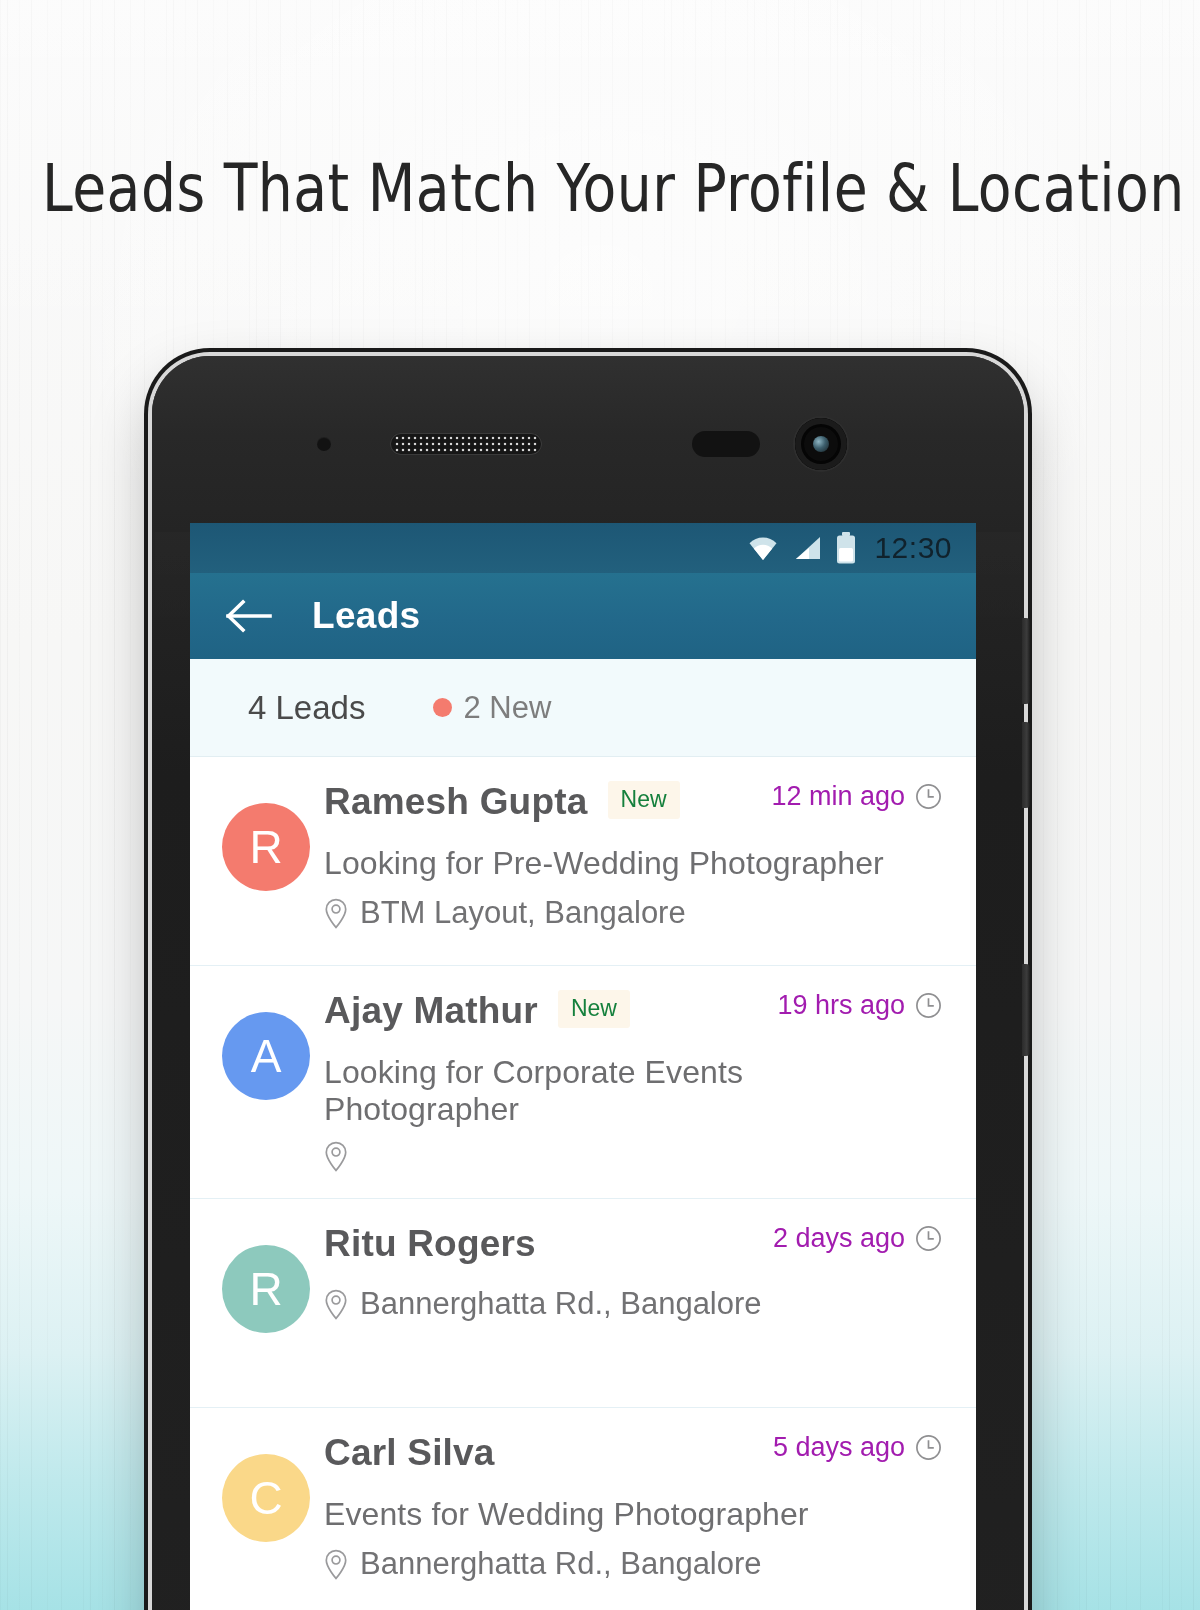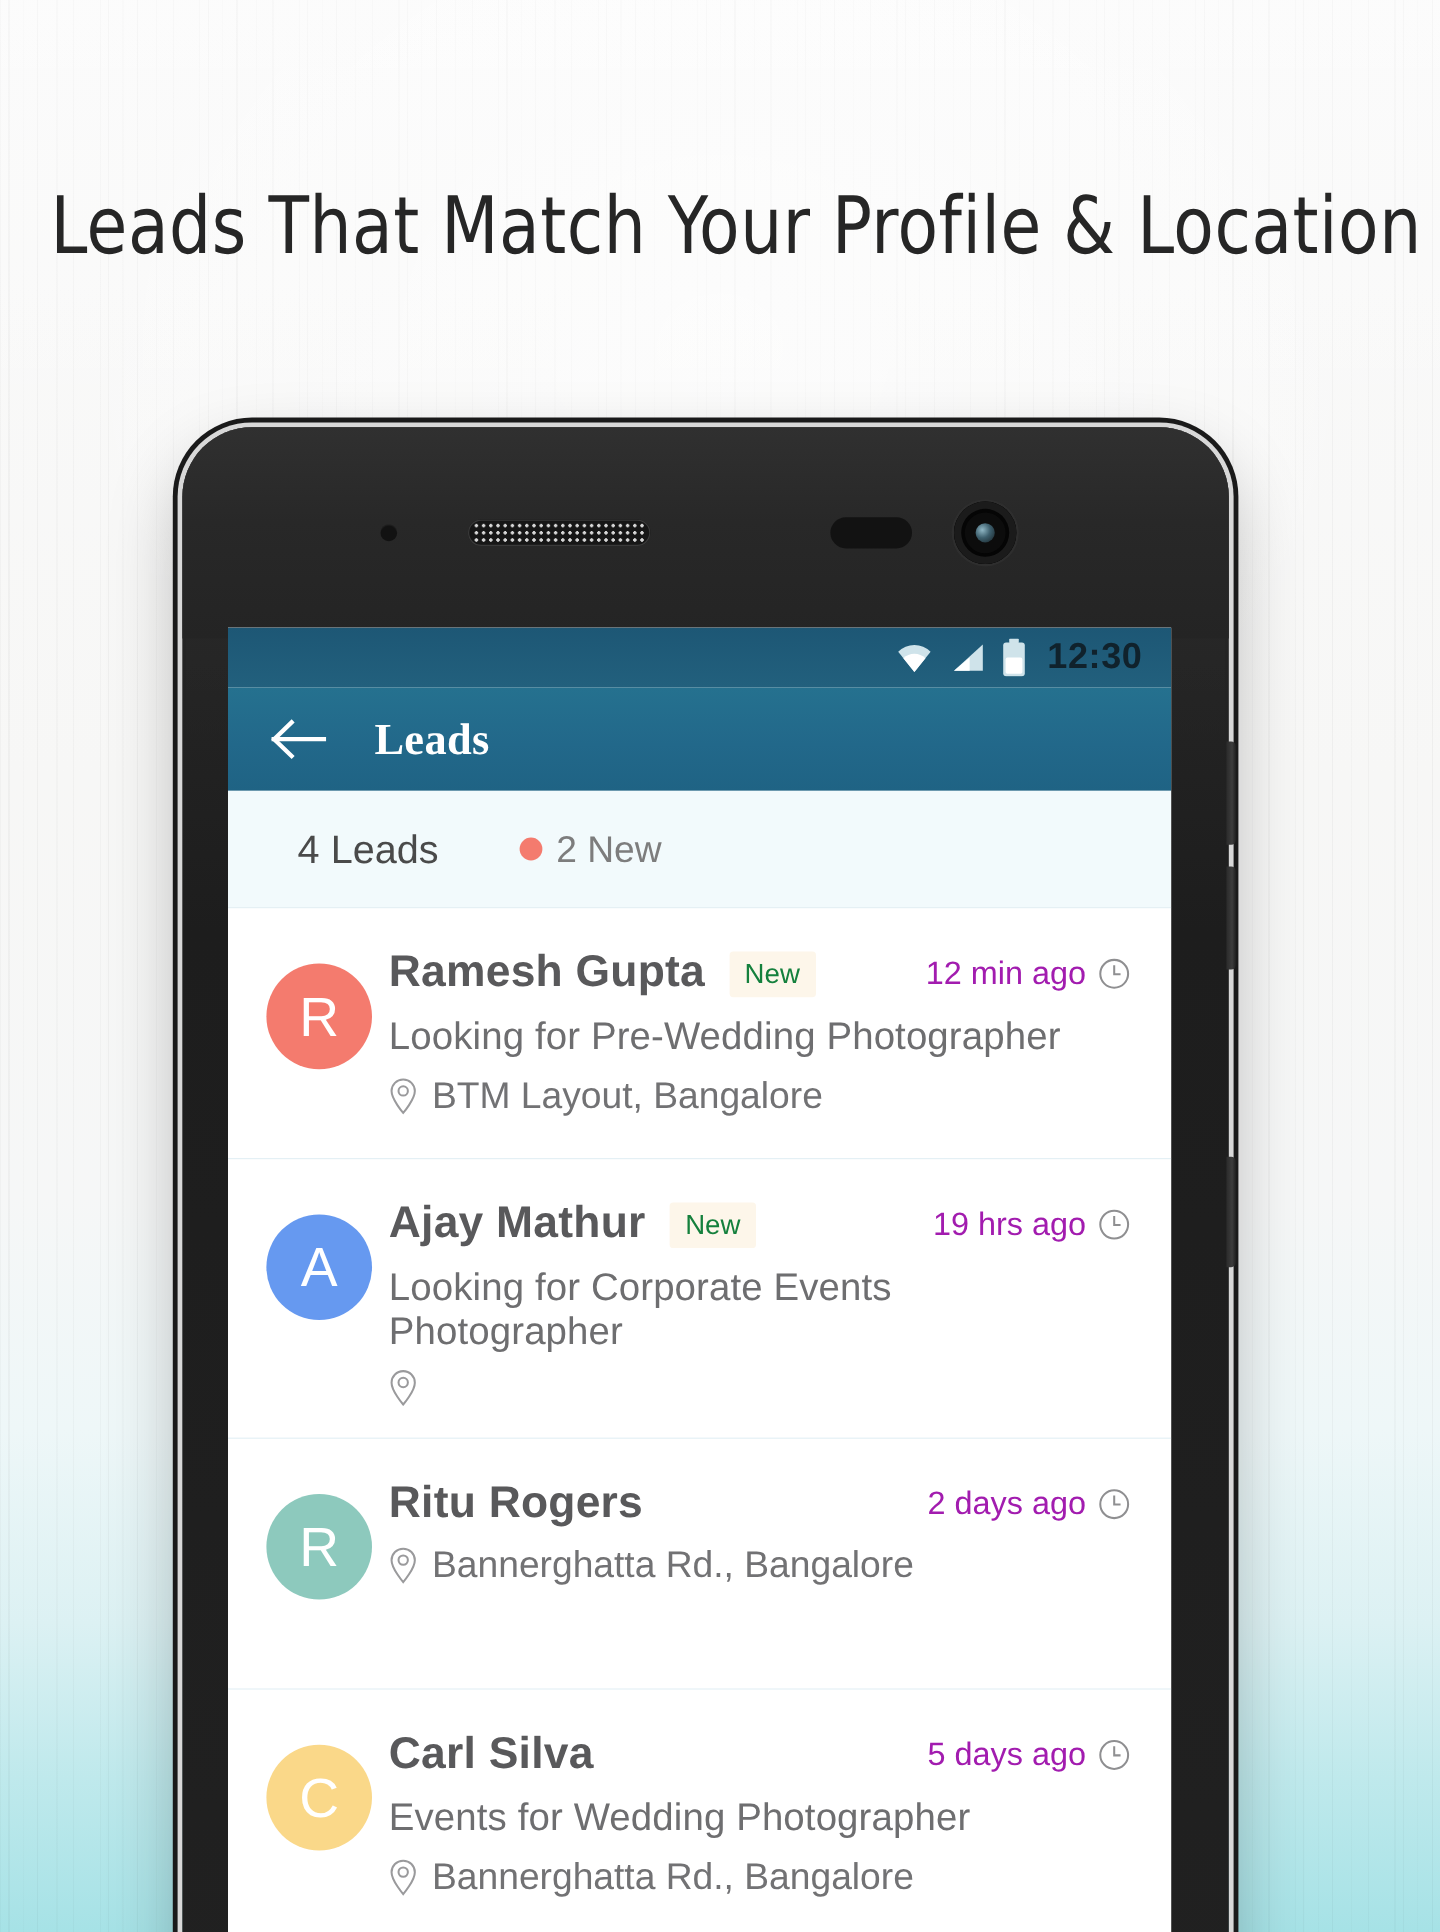--- a/index.html
+++ b/index.html
@@ -163,37 +163,36 @@
     height: 50px;
     background: linear-gradient(180deg, #1d5775 0%, #22607d 100%);
     display: flex;
     align-items: center;
     justify-content: flex-end;
     padding-right: 24px;
     gap: 13px;
   }
   #status-time {
     font-size: 30px;
-    font-weight: 700;
+    font-weight: 400;
     color: #10222c;
     letter-spacing: 0.5px;
     line-height: 1;
     margin-left: 4px;
   }
   .status-icon { display: block; }
 
   
   #appbar {
     height: 86px;
     background: linear-gradient(180deg, #25718f 0%, #22688a 55%, #1f6384 100%);
     display: flex;
     align-items: center;
     padding-left: 36px;
     gap: 40px;
-    font-family: Liberation Serif, serif;
   }
   #back-arrow { display: block; }
   #appbar-title {
     color: #ffffff;
     font-size: 37px;
     font-weight: bold;
     letter-spacing: 0.3px;
   }
 
   
@@ -243,21 +242,21 @@
     display: flex;
     align-items: center;
     justify-content: center;
     color: #ffffff;
     font-size: 46px;
     font-weight: 400;
   }
   .lead-body { margin-left: 98px; padding-right: 8px; }
   .lead-topline {
     display: flex;
-    align-items: flex-end;
+    align-items: flex-start;
     min-height: 50px;
   }
   .lead-name {
     font-size: 37px;
     font-weight: bold;
     color: #59595b;
     letter-spacing: 0.2px;
   }
   .lead-badge {
     margin-left: 20px;

